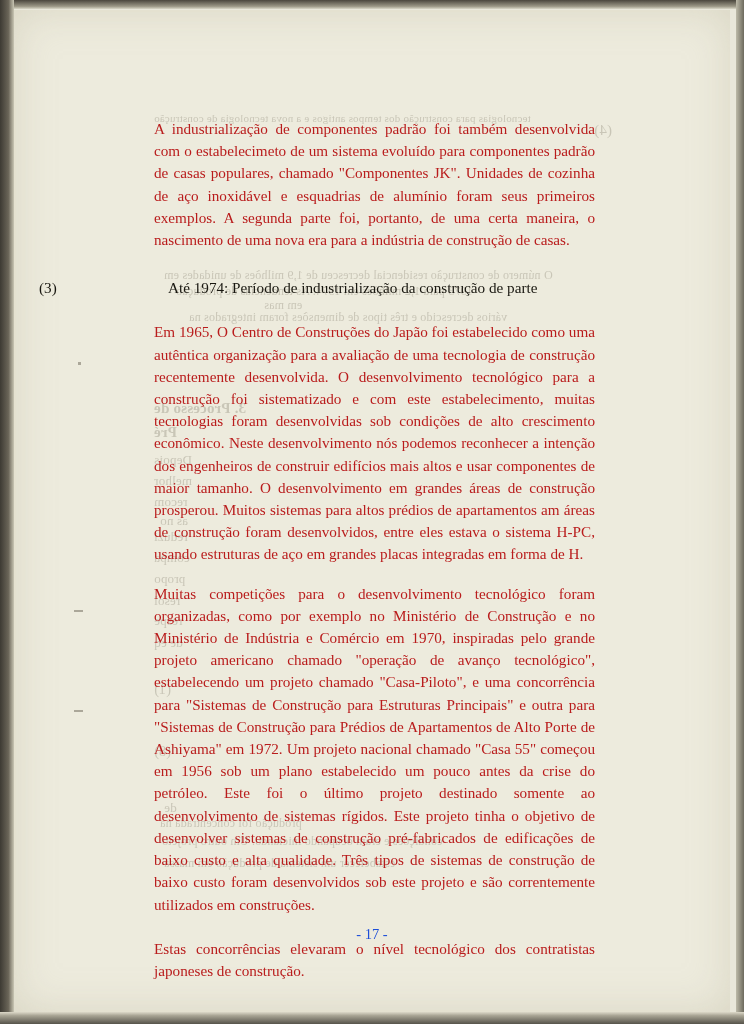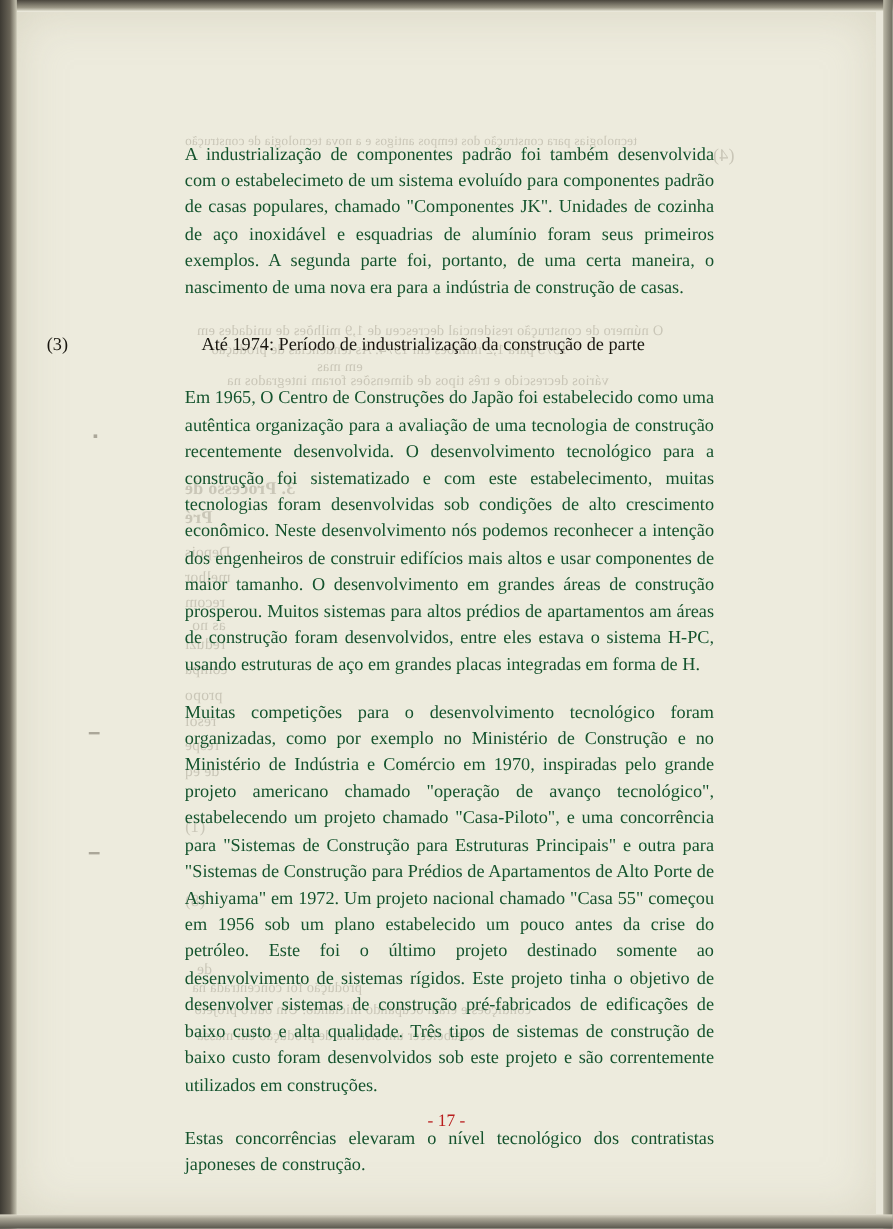--- a/index.html
+++ b/index.html
@@ -79,21 +79,21 @@
     width: 455px;
     color: #18160f;
   }
 
   p.para {
     margin: 0 0 0 0;
     font-size: 15.2px;
     line-height: 22.2px;
     text-align: justify;
     text-justify: inter-word;
-    color: #14532d;
+    color: #b91c1c;
   }
 
   .indent-block {
     margin-left: 14px;
     width: 441px;
   }
 
   .spacer-sm { height: 17px; }
   .spacer-md { height: 22px; }
   .spacer-lg { height: 26px; }
@@ -117,21 +117,21 @@
     display: block;
   }
 
   .page-number {
     position: absolute;
     left: 0;
     top: 916px;
     width: 716px;
     text-align: center;
     font-size: 14.5px;
-    color: #b91c1c;
+    color: #1d4ed8;
     font-family: "Liberation Serif", serif;
   }
 
   
   .speck {
     position: absolute;
     background: rgba(90,85,70,0.45);
   }
 </style>
 </head>

